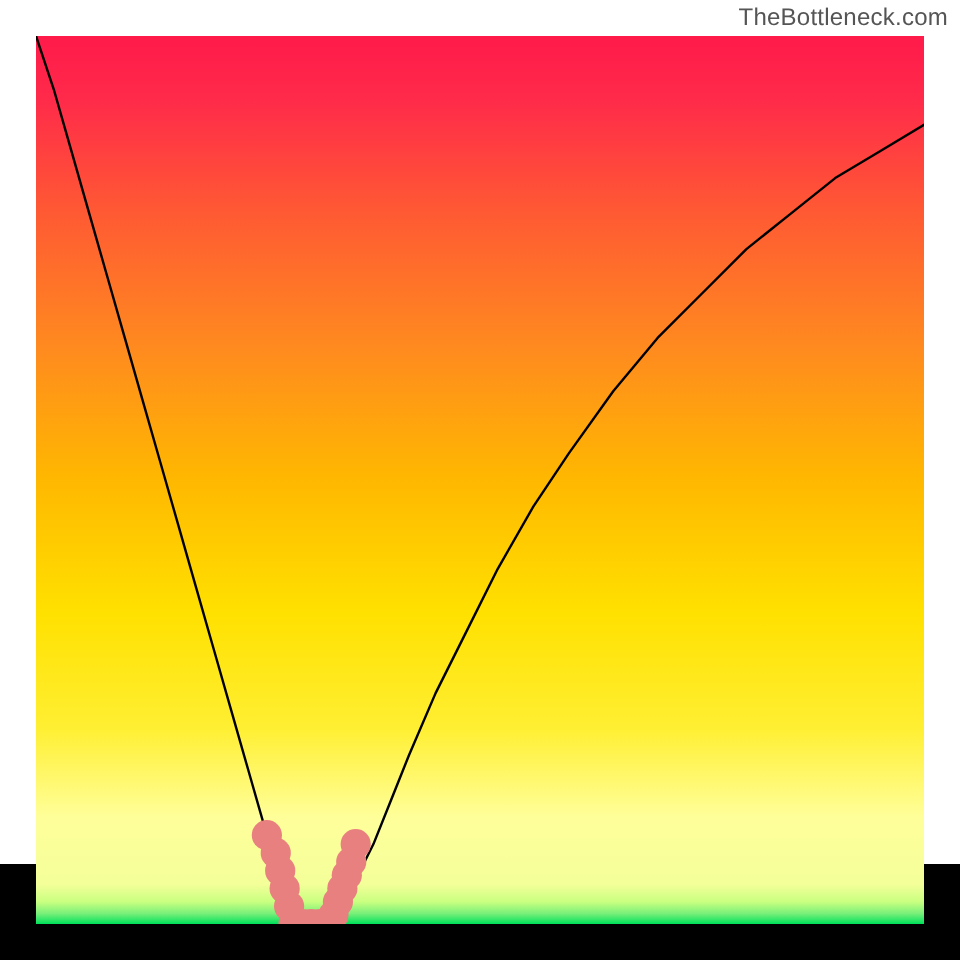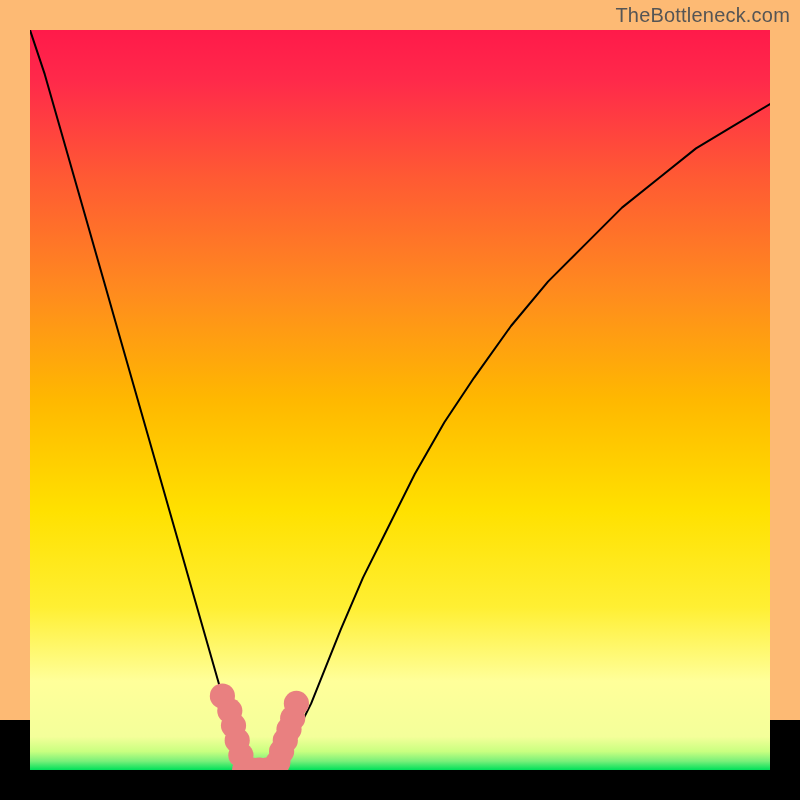--- a/index.html
+++ b/index.html
@@ -7,21 +7,21 @@
     padding: 0;
     width: 800px;
     height: 800px;
     overflow: hidden;
     background: #000;
     font-family: Arial, Helvetica, sans-serif;
   }
   .outer {
     width: 800px;
     height: 720px;
-    background: #fdba74;
+    background: #ffffff;
     position: relative;
   }
   .watermark {
     position: absolute;
     top: 4px;
     right: 10px;
     color: #555;
     font-size: 20px;
     font-weight: 500;
     letter-spacing: 0.2px;

